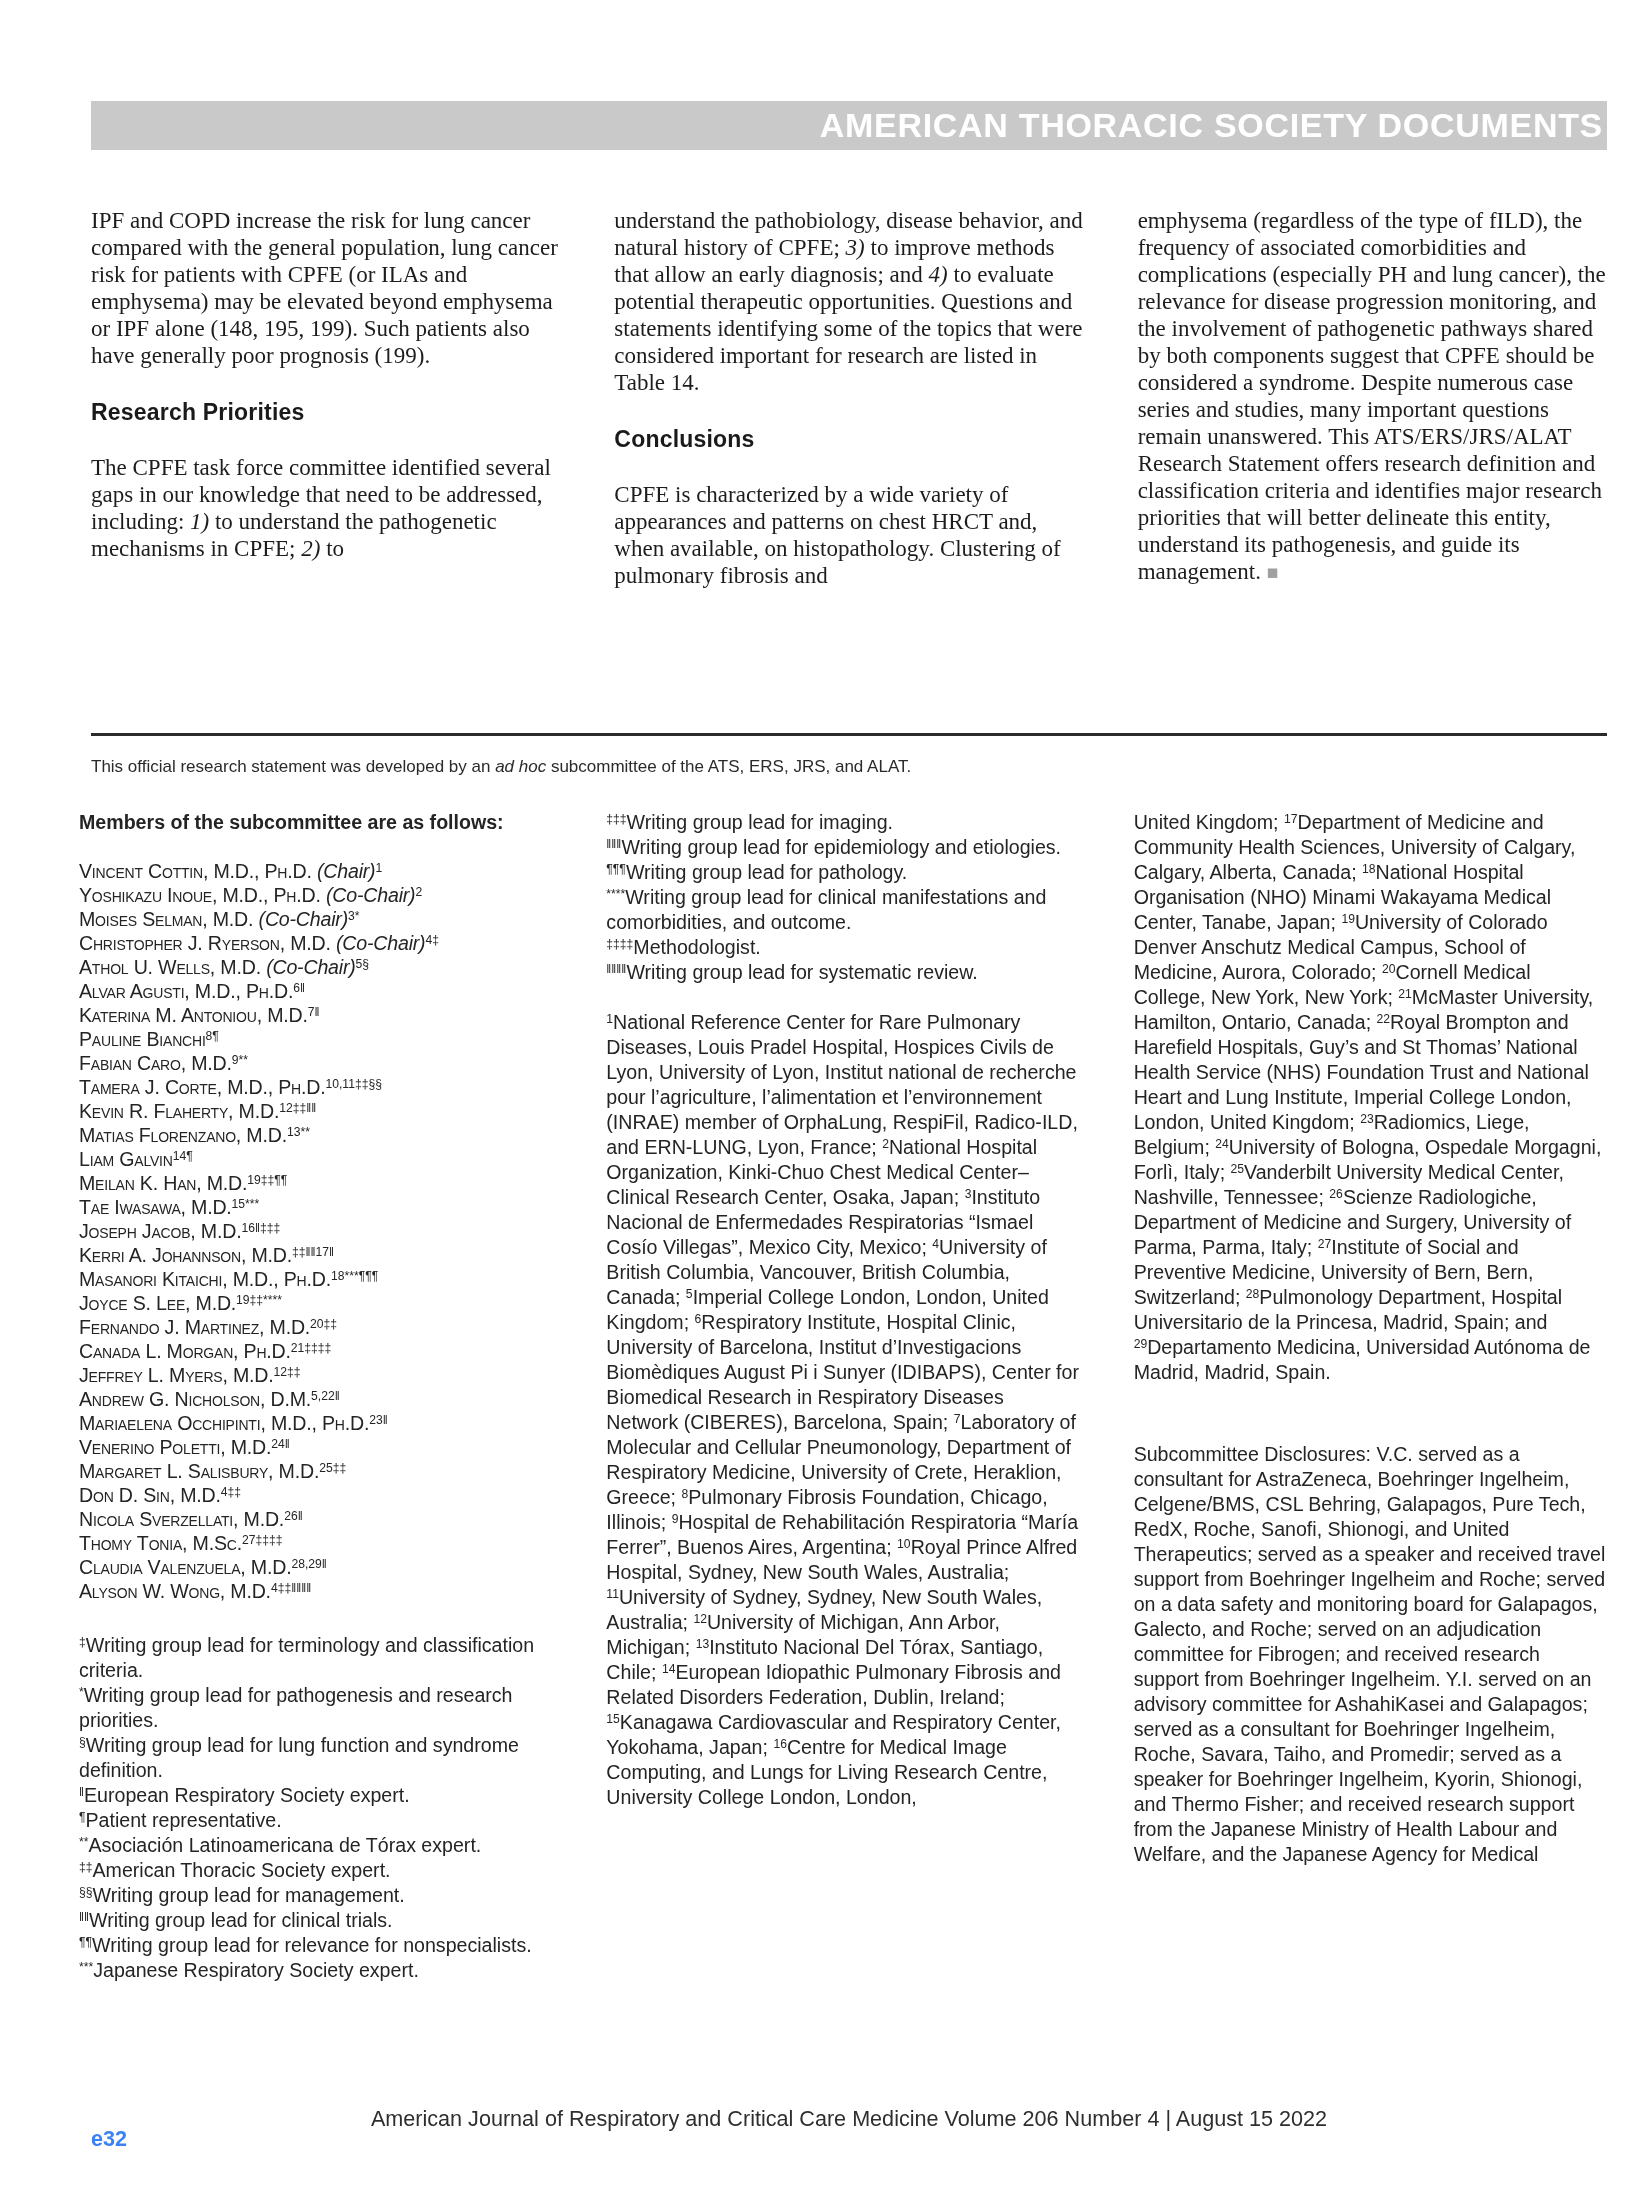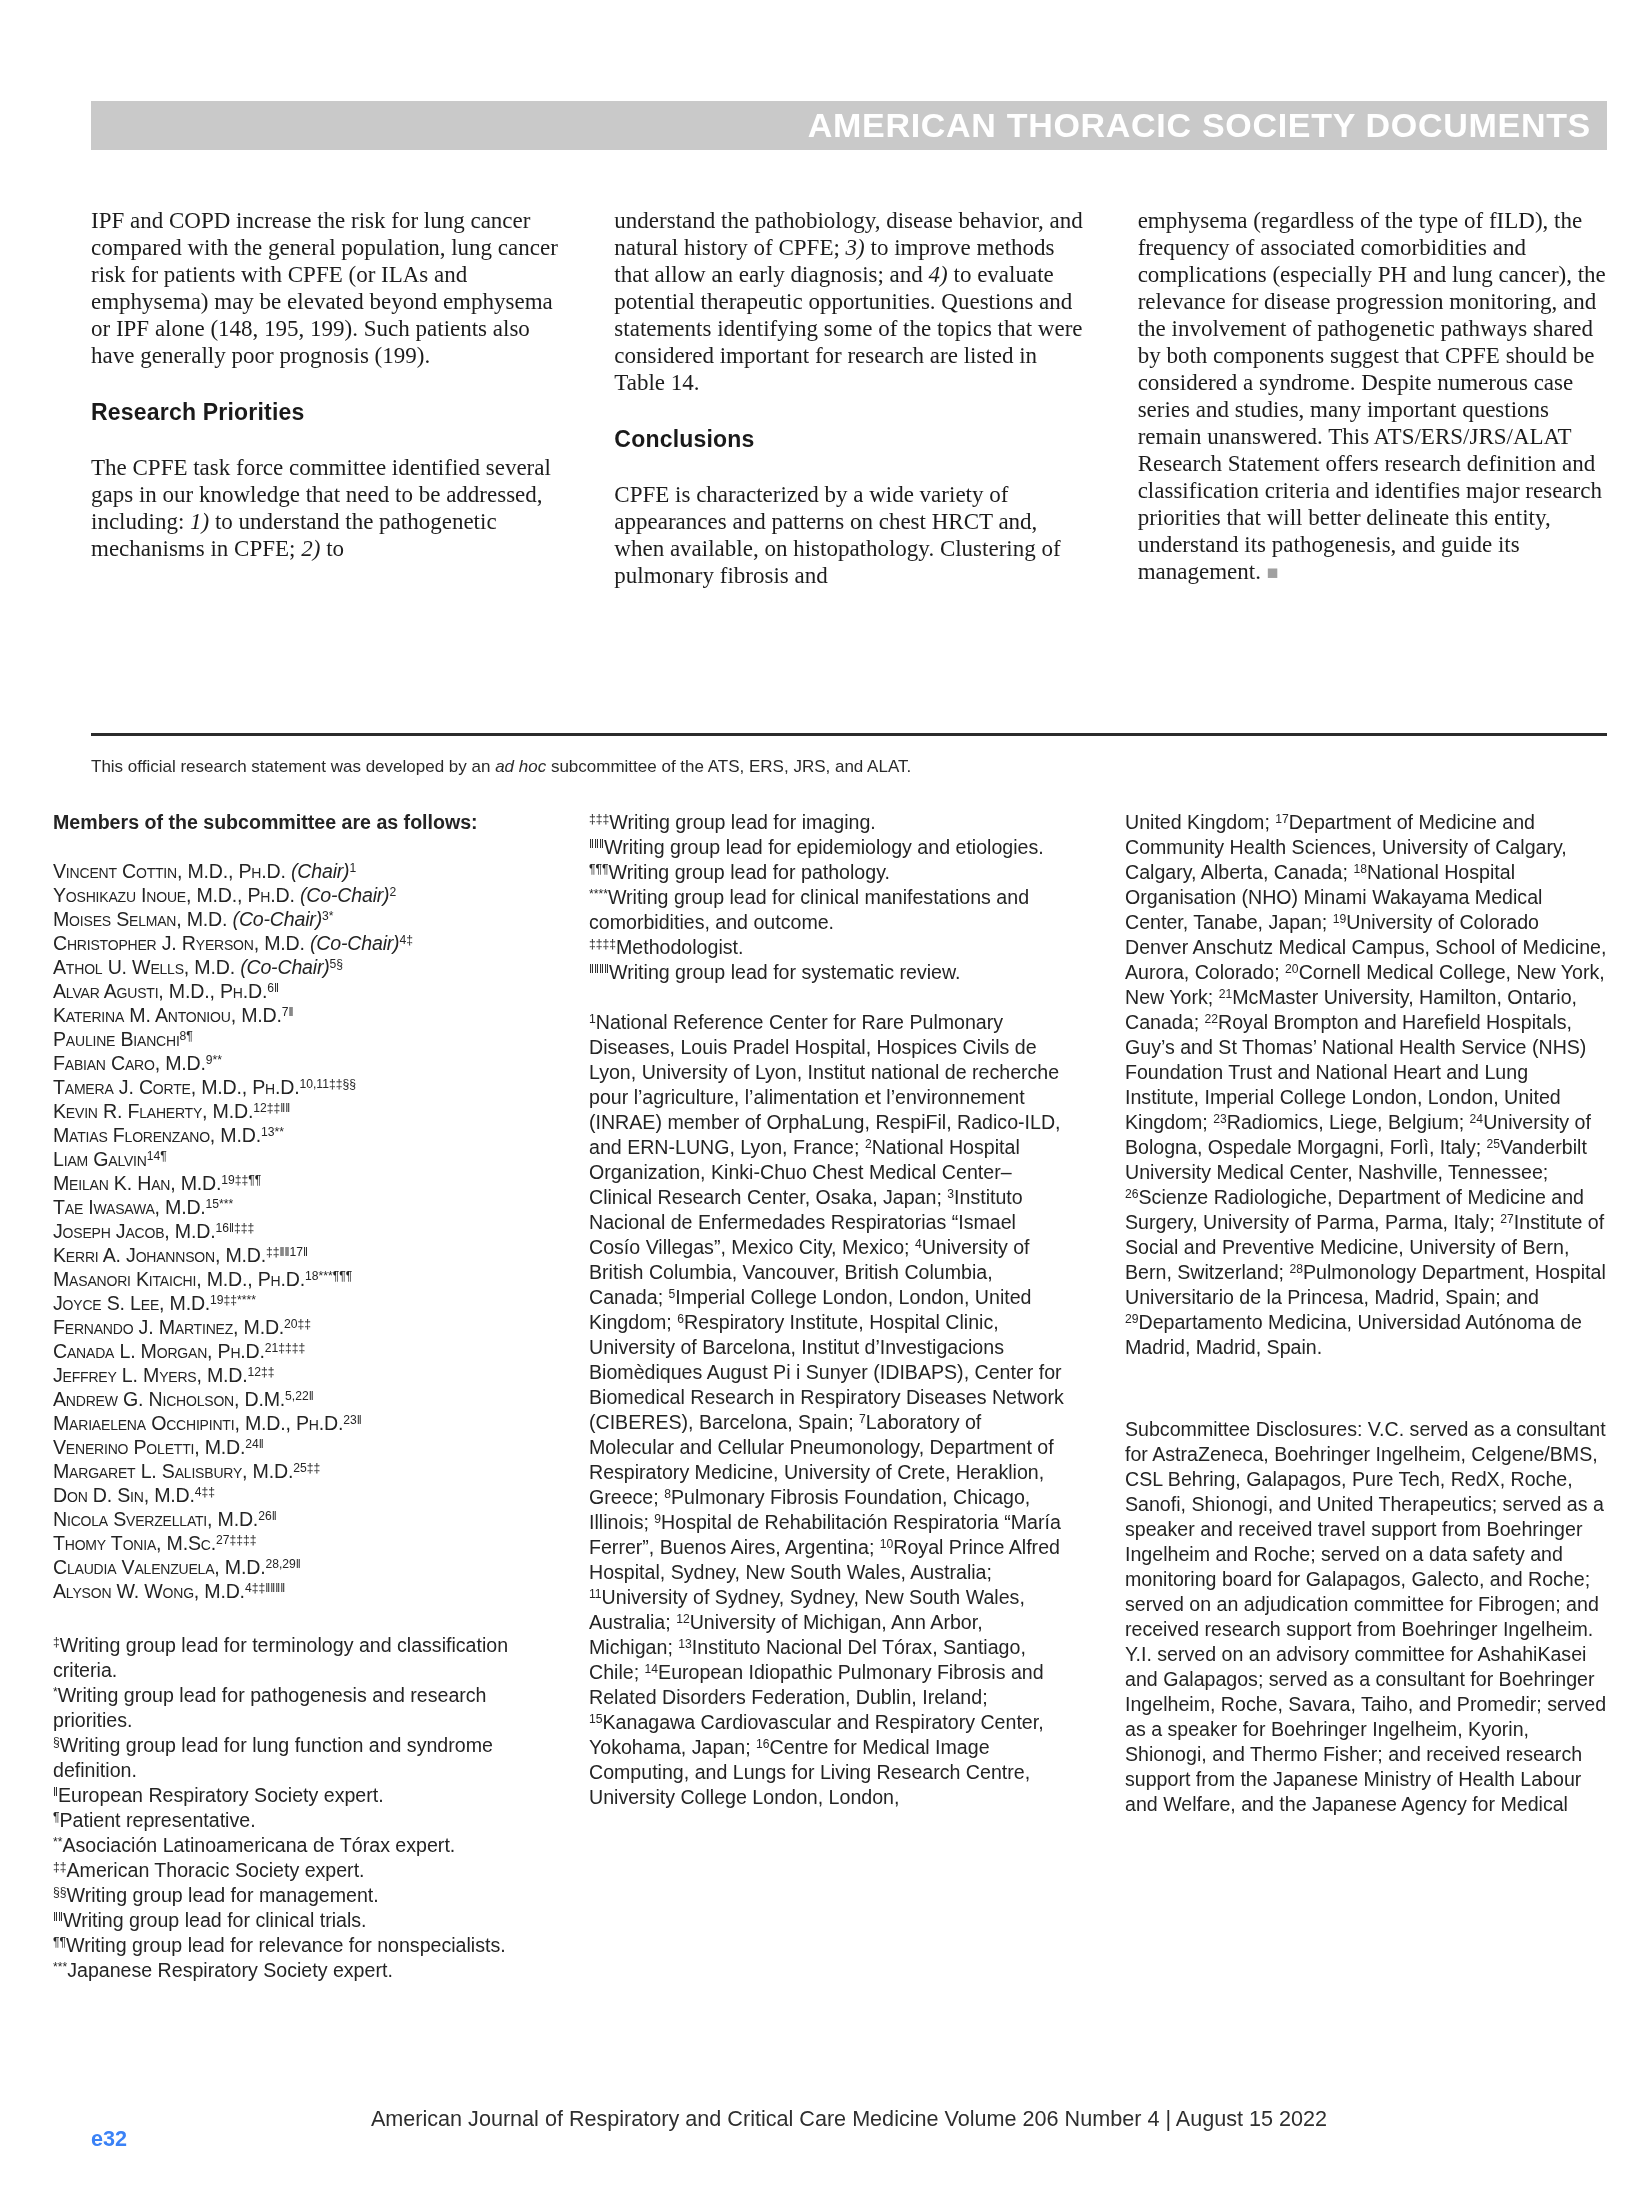--- a/index.html
+++ b/index.html
@@ -9,21 +9,21 @@
     background:#ffffff;
     overflow:hidden;
     color:#1c1c1c;
     font-family:"Liberation Serif","DejaVu Serif",serif;
   }
   .band{
     margin:101px 41px 0 91px;
     height:49px;
     background:#c9c9c9;
     display:flex;align-items:center;justify-content:flex-end;
-    padding-right:16px;box-sizing:border-box;
+    padding-right:4px;box-sizing:border-box;
   }
   .band-title{
     font-family:"Liberation Sans","DejaVu Sans",sans-serif;
     font-weight:bold;font-size:34px;letter-spacing:0.7px;
     color:#ffffff;white-space:nowrap;
   }
   .row-top{
     margin:57px 41px 0 91px;
     display:flex;gap:54px;
     height:473px;overflow:hidden;
@@ -36,21 +36,21 @@
     font-weight:bold;font-size:23px;letter-spacing:0.2px;
     margin:30px 0 28px 0;color:#1a1a1a;
   }
   .rule{margin:53px 41px 0 91px;height:3.4px;background:#2b2b2b;}
   .statement{
     margin:20px 41px 0 91px;
     font-family:"Liberation Sans","DejaVu Sans",sans-serif;
     font-size:17px;line-height:21.6px;color:#2a2a2a;
   }
   .row-foot{
-    margin:32px 41px 0 53px;
+    margin:32px 41px 0 79px;
     display:flex;gap:54px;
     height:1220px;overflow:hidden;
     font-family:"Liberation Sans","DejaVu Sans",sans-serif;
     font-size:19.6px;line-height:25px;color:#242424;
   }
   .row-foot .col{flex:1 1 0;min-width:0;}
   .members-heading{font-weight:bold;margin:0 0 24px 0;}
   .members-list{margin:0 0 30px 0;letter-spacing:-0.2px;}
   .member{line-height:24px;}
   .member .sc{font-variant:small-caps;}

